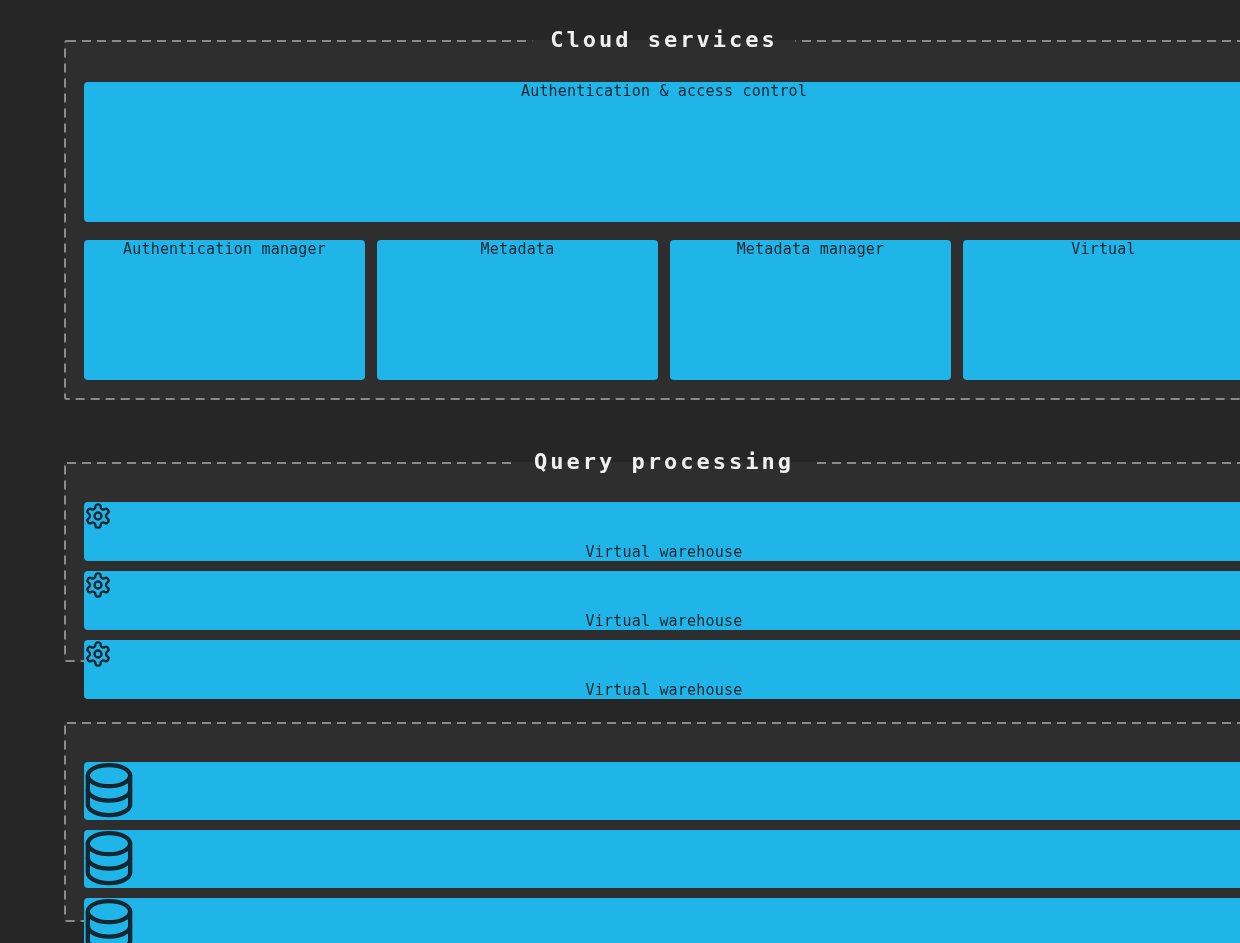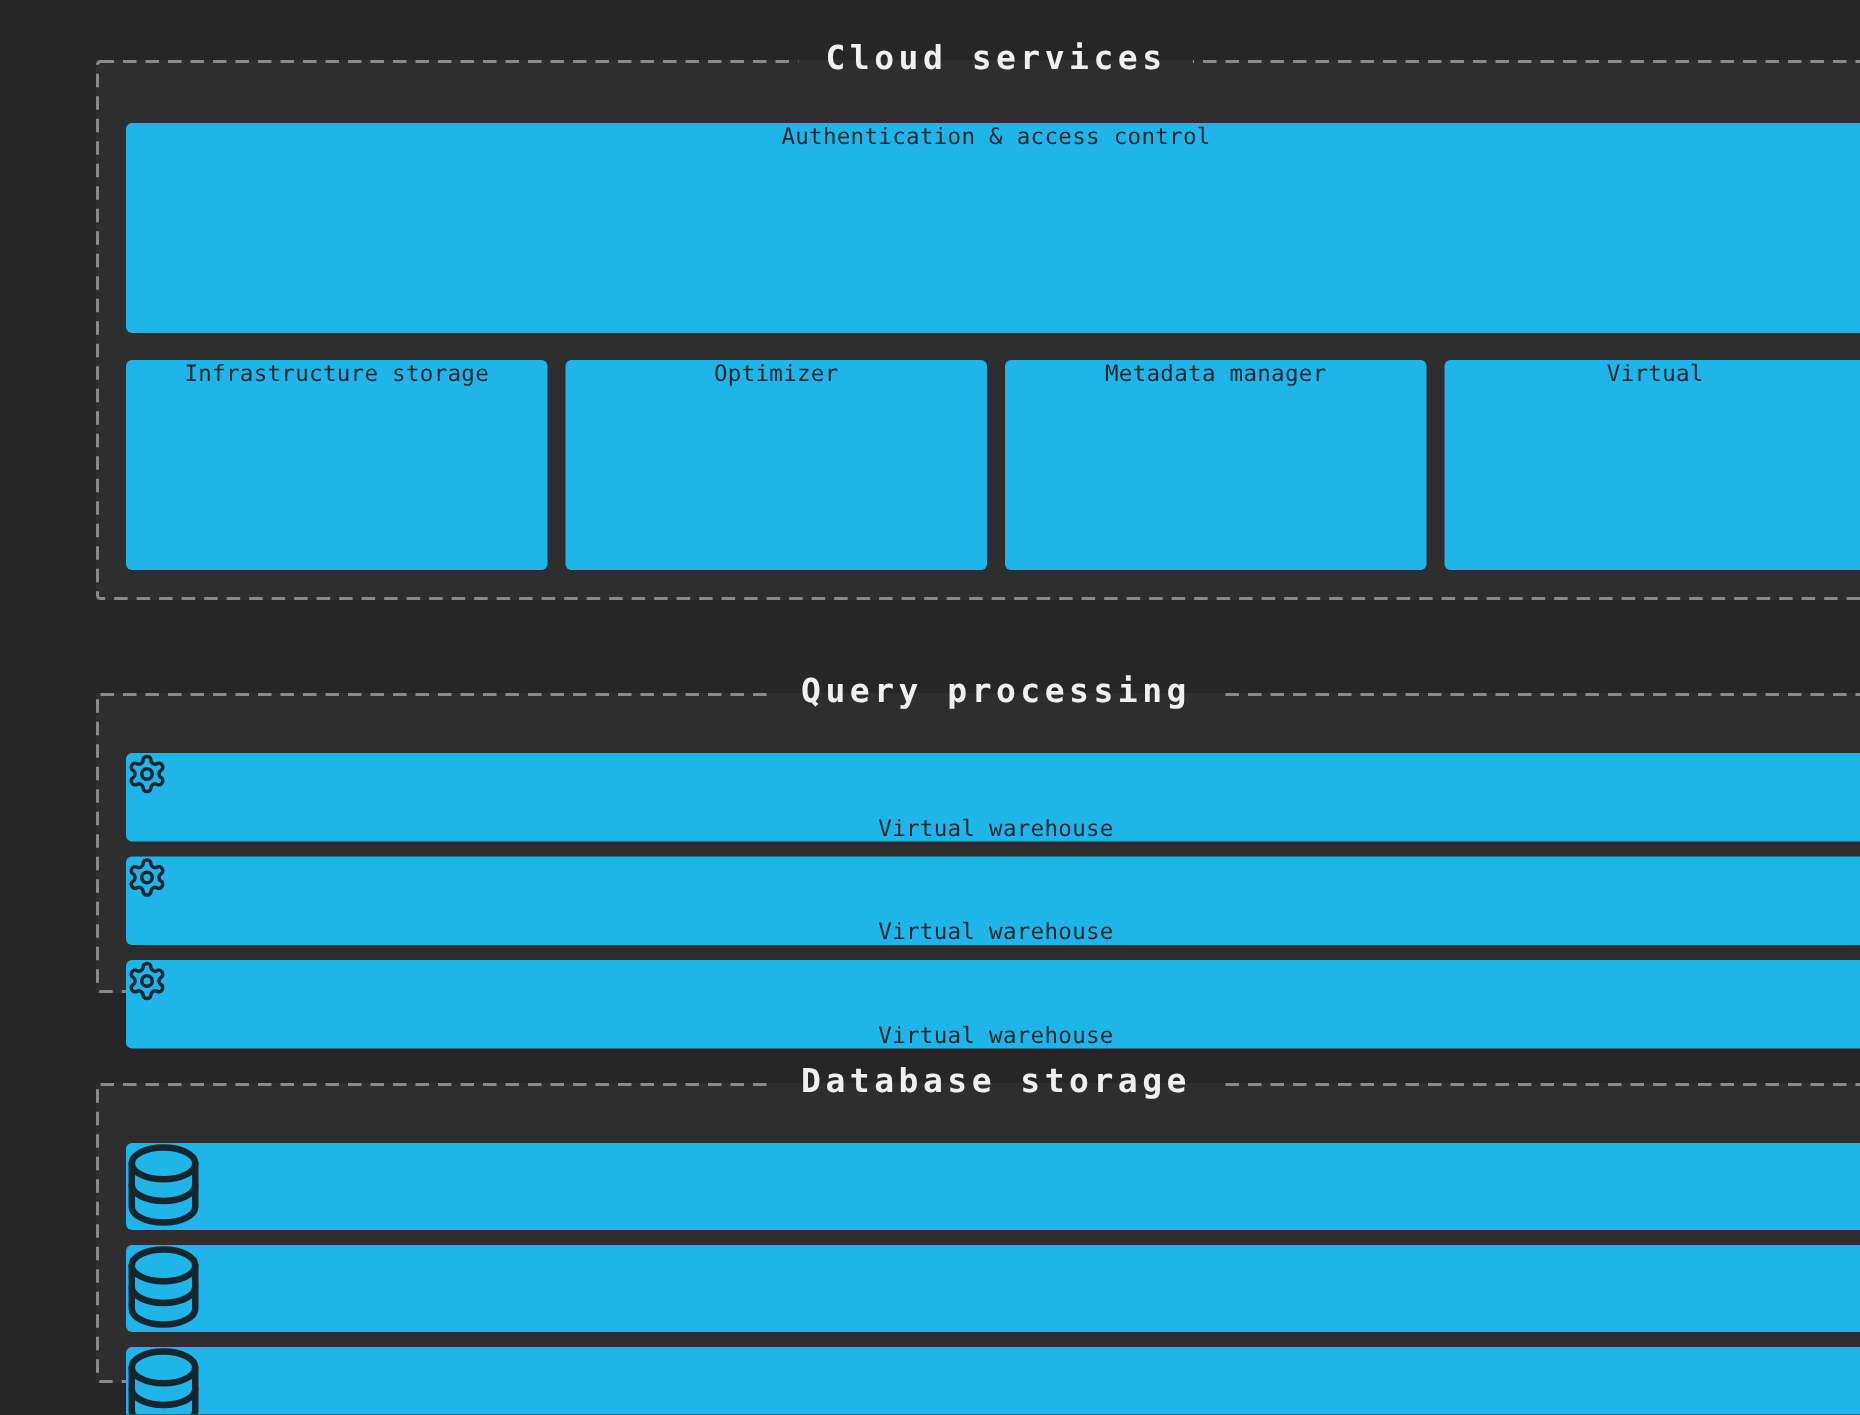--- a/index.html
+++ b/index.html
@@ -79,24 +79,24 @@
       <rect x="1" y="1" width="1198" height="358" rx="2" fill="none" stroke="#8a8a8a" stroke-width="2" stroke-dasharray="9 6"></rect>
     </svg>
     <div class="group-title">Cloud services</div>
 
     <div class="box wide-box">
       <span>Authentication &amp; access control</span>
     </div>
 
     <div class="row row-cloud">
       <div class="box">
-        <span>Infrastructure storage</span>
+        <span>Authentication manager</span>
       </div>
       <div class="box">
-        <span>Optimizer</span>
+        <span>Metadata</span>
       </div>
       <div class="box">
         <span>Metadata manager</span>
       </div>
       <div class="box">
         <span>Virtual</span>
       </div>
     </div>
   </section>
 
@@ -138,21 +138,20 @@
         <span>Virtual warehouse</span>
       </div>
 
     </div>
   </section>
 
   <section class="group group-storage">
     <svg class="border-svg" width="1200" height="200">
       <rect x="1" y="1" width="1198" height="198" rx="2" fill="none" stroke="#8a8a8a" stroke-width="2" stroke-dasharray="9 6"></rect>
     </svg>
-    <div class="group-title">Database storage</div>
 
     <div class="row row-three">
 
       <div class="box db-box">
         <span class="icon">
           <svg width="50" height="58" viewBox="0 0 52 60" fill="none" stroke="#16262e" stroke-width="4.5" stroke-linecap="round" stroke-linejoin="round">
             <ellipse cx="26" cy="14" rx="22" ry="11"></ellipse>
             <path d="M4 14 v30 a22 11 0 0 0 44 0 v-30"></path>
             <path d="M4 29 a22 11 0 0 0 44 0"></path>
           </svg>

